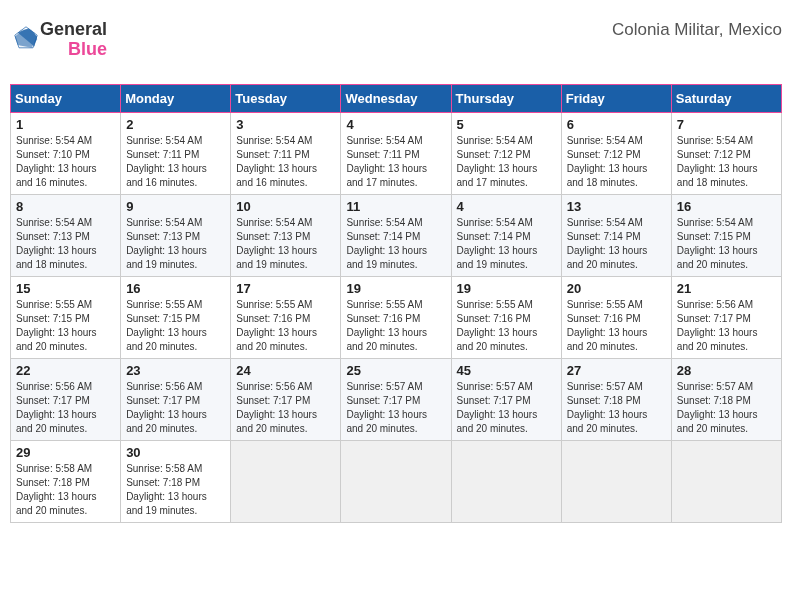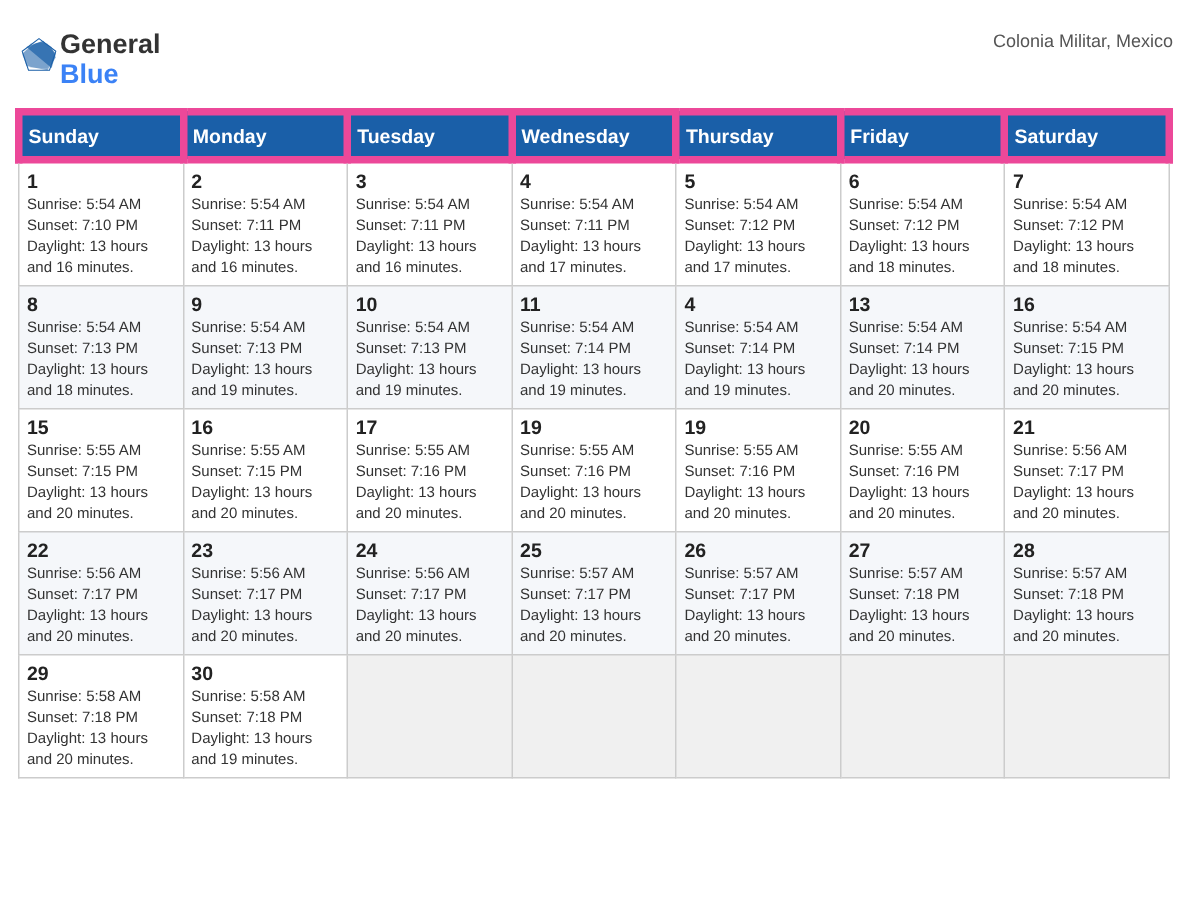--- a/index.html
+++ b/index.html
@@ -12,63 +12,63 @@
     }
     .page {
       width: 772px;
       margin: 0 auto;
       background: #fff;
     }
     .header {
       display: flex;
       align-items: flex-start;
       justify-content: space-between;
-      padding: 10px 0 12px 0;
+      padding: 10px 0 24px 0;
     }
     .logo {
       display: flex;
       align-items: center;
     }
     .logo-text {
       font-size: 18px;
       font-weight: bold;
       line-height: 1.1;
     }
     .logo-general { color: #333; }
-    .logo-blue { color: #3b82f6; }
+    .logo-blue { color: #ec4899; text-align: right; }
     .logo-icon {
       width: 28px;
       height: 28px;
       margin-left: 2px;
     }
     .title-block {
       text-align: right;
     }
     .calendar-title {
       font-size: 32px;
       font-weight: bold;
       color: #333;
     }
     .calendar-subtitle {
-      font-size: 12px;
+      font-size: 17px;
       color: #555;
     }
     .calendar {
       width: 100%;
       border-collapse: collapse;
       font-size: 11px;
     }
     .calendar th {
       background: #1a5fa8;
       color: #fff;
       padding: 6px 4px;
       text-align: left;
       font-size: 13px;
       font-weight: bold;
-      border: 5px solid #ec4899;
+      border: 1px solid #ec4899;
     }
     .calendar td {
       border: 1px solid #ccc;
       vertical-align: top;
       padding: 4px 5px;
       width: 14.28%;
       min-height: 80px;
       background: #fff;
     }
     .calendar tr:nth-child(even) td {
@@ -331,21 +331,21 @@
       </td>
           <td>
         <span class="day-num">25</span>
         <div class="day-info">
           Sunrise: 5:57 AM<br>
           Sunset: 7:17 PM<br>
           Daylight: 13 hours and 20 minutes.
         </div>
       </td>
           <td>
-        <span class="day-num">26</span>
+        <span class="day-num">45</span>
         <div class="day-info">
           Sunrise: 5:57 AM<br>
           Sunset: 7:17 PM<br>
           Daylight: 13 hours and 20 minutes.
         </div>
       </td>
           <td>
         <span class="day-num">27</span>
         <div class="day-info">
           Sunrise: 5:57 AM<br>

